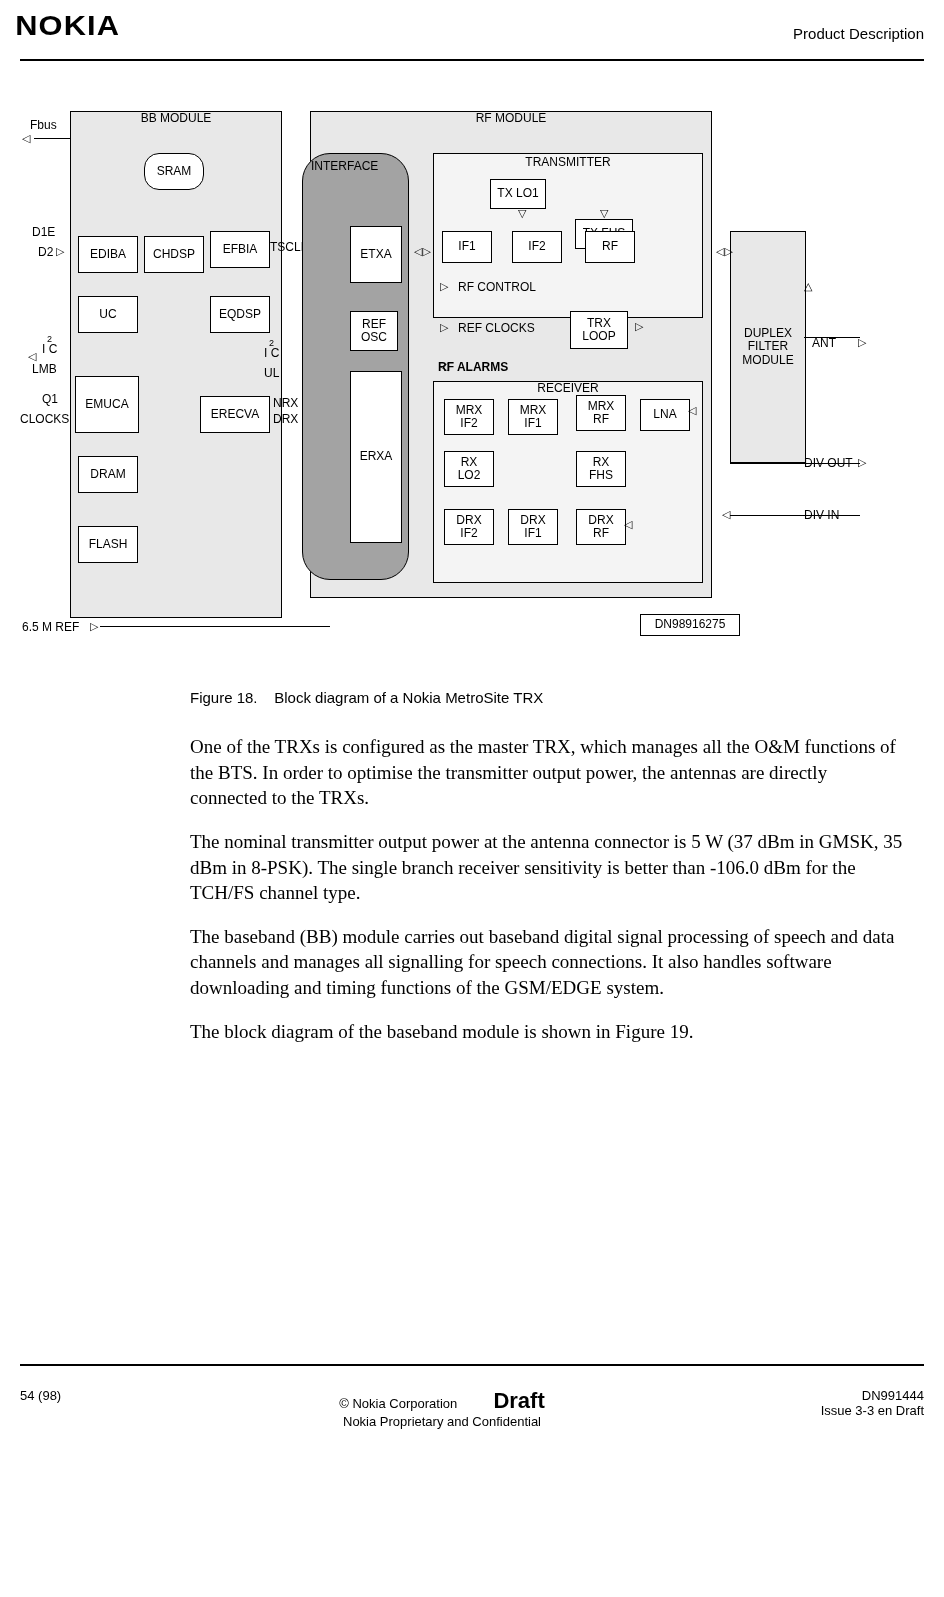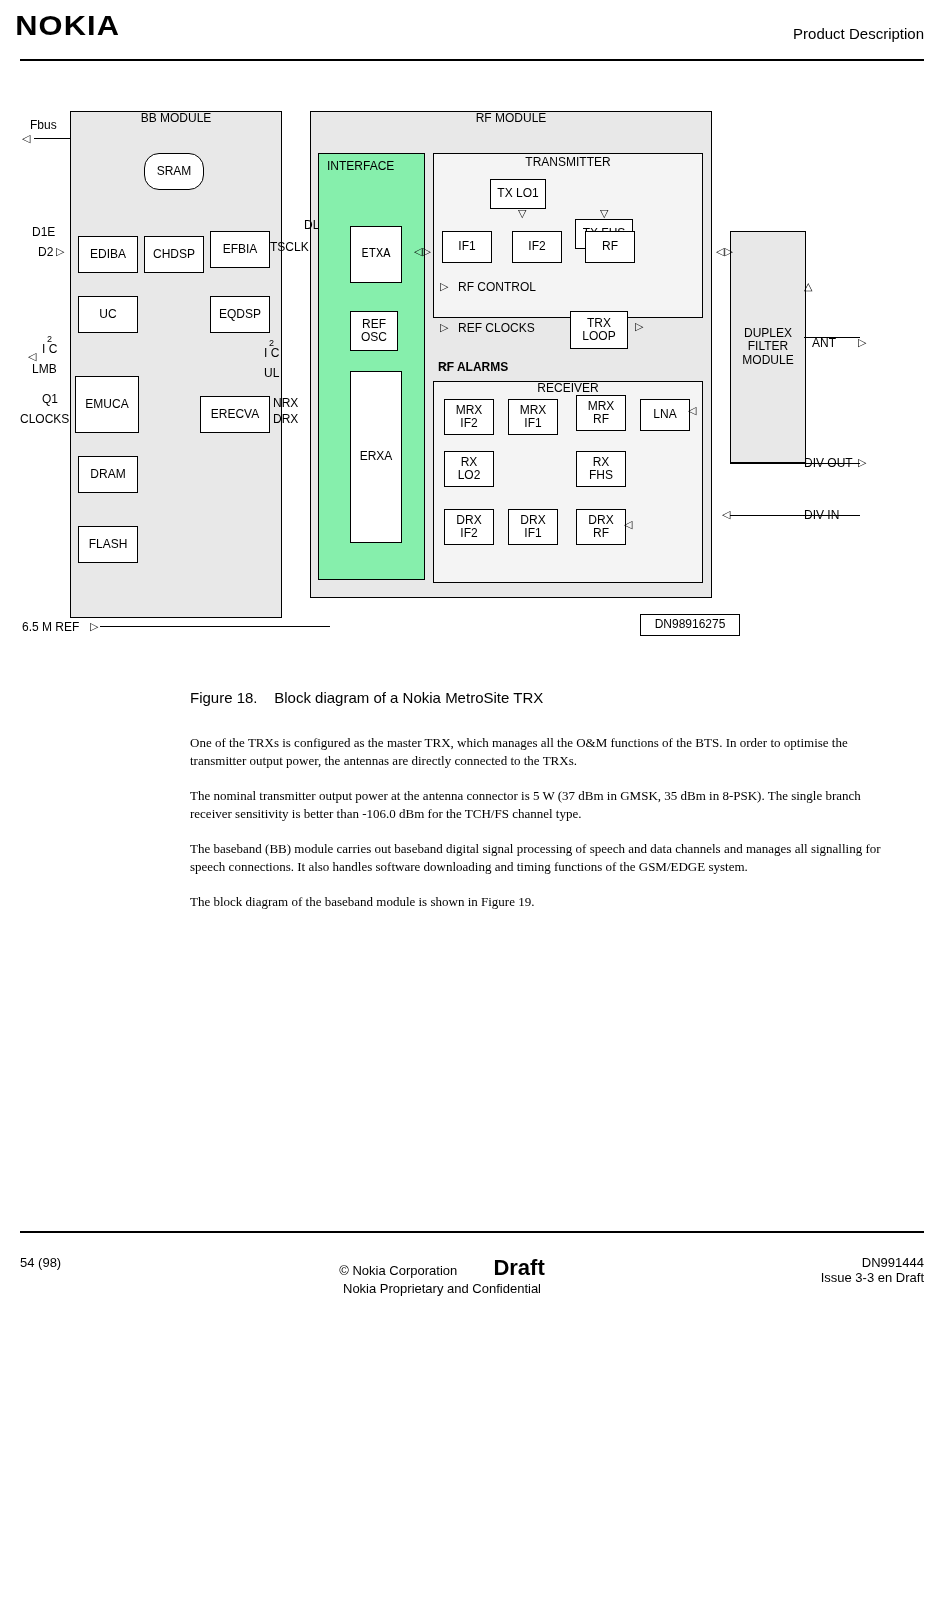--- a/index.html
+++ b/index.html
@@ -64,21 +64,21 @@
     font-size: 12px;
     white-space: nowrap;
     line-height: 1.1;
   }
   .label.center { text-align: center; }
 
   .body-text {
     margin-left: 170px;
     margin-right: 20px;
     font-family: "Times New Roman", Times, serif;
-    font-size: 13px;
+    font-size: 19px;
     line-height: 1.35;
   }
   .body-text p {
     margin: 0 0 18px 0;
   }
   .figcap {
     font-family: Arial, sans-serif;
     font-size: 15px;
     margin: 28px 0 28px 170px;
   }
@@ -173,31 +173,31 @@
     <div class="label" style="left:264px; top:118px;margin-left:20px;">DL</div>
     <div class="label" style="left:250px; top:140px;">TSCLK</div>
     <div class="arrow-r" style="left:302px; top:140px;">▷</div>
 
     <div class="label" style="left:244px; top:246px;">I C</div>
     <div class="label" style="left:249px; top:238px; font-size:9px;">2</div>
     <div class="label" style="left:244px; top:266px;">UL</div>
     <div class="label" style="left:253px; top:296px;">NRX</div>
     <div class="label" style="left:253px; top:312px;">DRX</div>
 
-    <div class="box sub-box" style="left:298px; top:52px; width:105px; height:425px; background:#86efac;">
+    <div class="box sub-box" style="left:282px; top:52px; width:105px; height:425px; background:#a3a3a3;border-radius:28px;">
       <div class="label" style="top:6px; left:8px;">INTERFACE</div>
     </div>
     <div class="box sub-box" style="left:413px; top:52px; width:268px; height:163px;">
       <div class="label center" style="top:2px; left:0; right:0;">TRANSMITTER</div>
     </div>
     <div class="box sub-box" style="left:413px; top:280px; width:268px; height:200px;">
       <div class="label center" style="top:0; left:0; right:0;">RECEIVER</div>
     </div>
 
-    <div class="box" style="left:330px; top:125px; width:50px; height:55px;font-family:Liberation Mono, monospace;">ETXA</div>
+    <div class="box" style="left:330px; top:125px; width:50px; height:55px;">ETXA</div>
     <div class="box" style="left:330px; top:210px; width:46px; height:38px; white-space:pre;">REF
 OSC</div>
     <div class="box" style="left:330px; top:270px; width:50px; height:170px;">ERXA</div>
 
     <div class="box" style="left:470px; top:78px; width:54px; height:28px;">TX LO1</div>
     <div class="box" style="left:555px; top:78px; width:56px; height:28px;margin-top:40px;">TX FHS</div>
     <div class="box" style="left:422px; top:130px; width:48px; height:30px;">IF1</div>
     <div class="box" style="left:492px; top:130px; width:48px; height:30px;">IF2</div>
     <div class="box" style="left:565px; top:130px; width:48px; height:30px;">RF</div>
 

